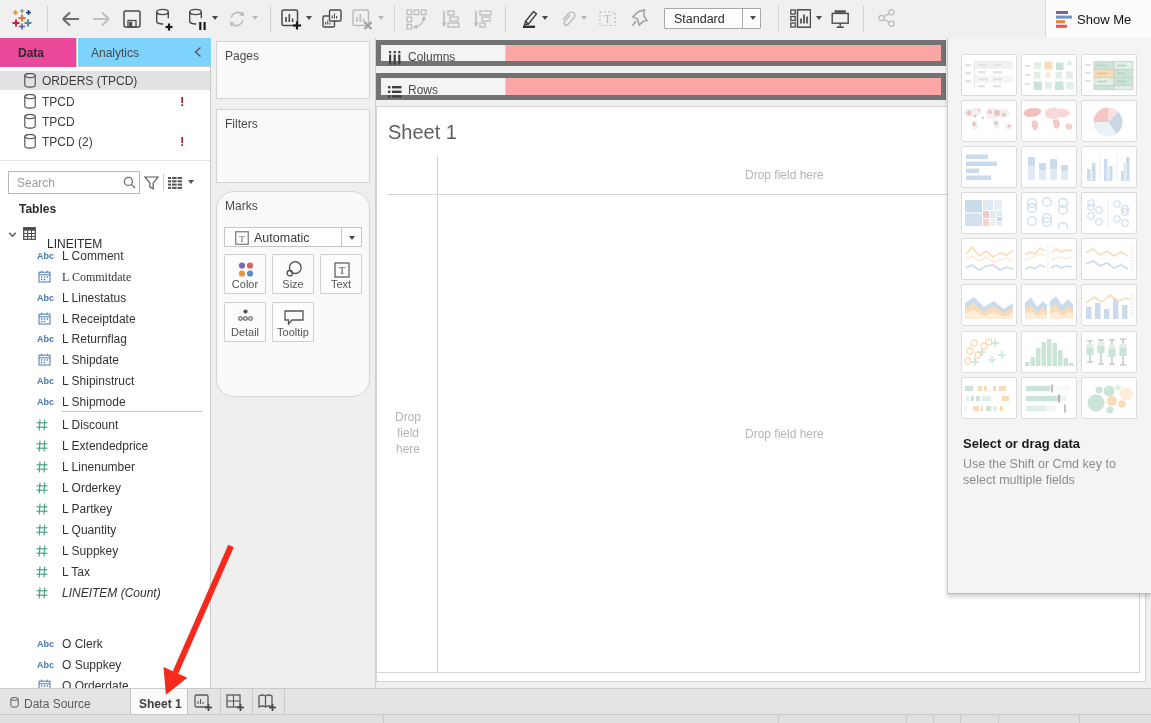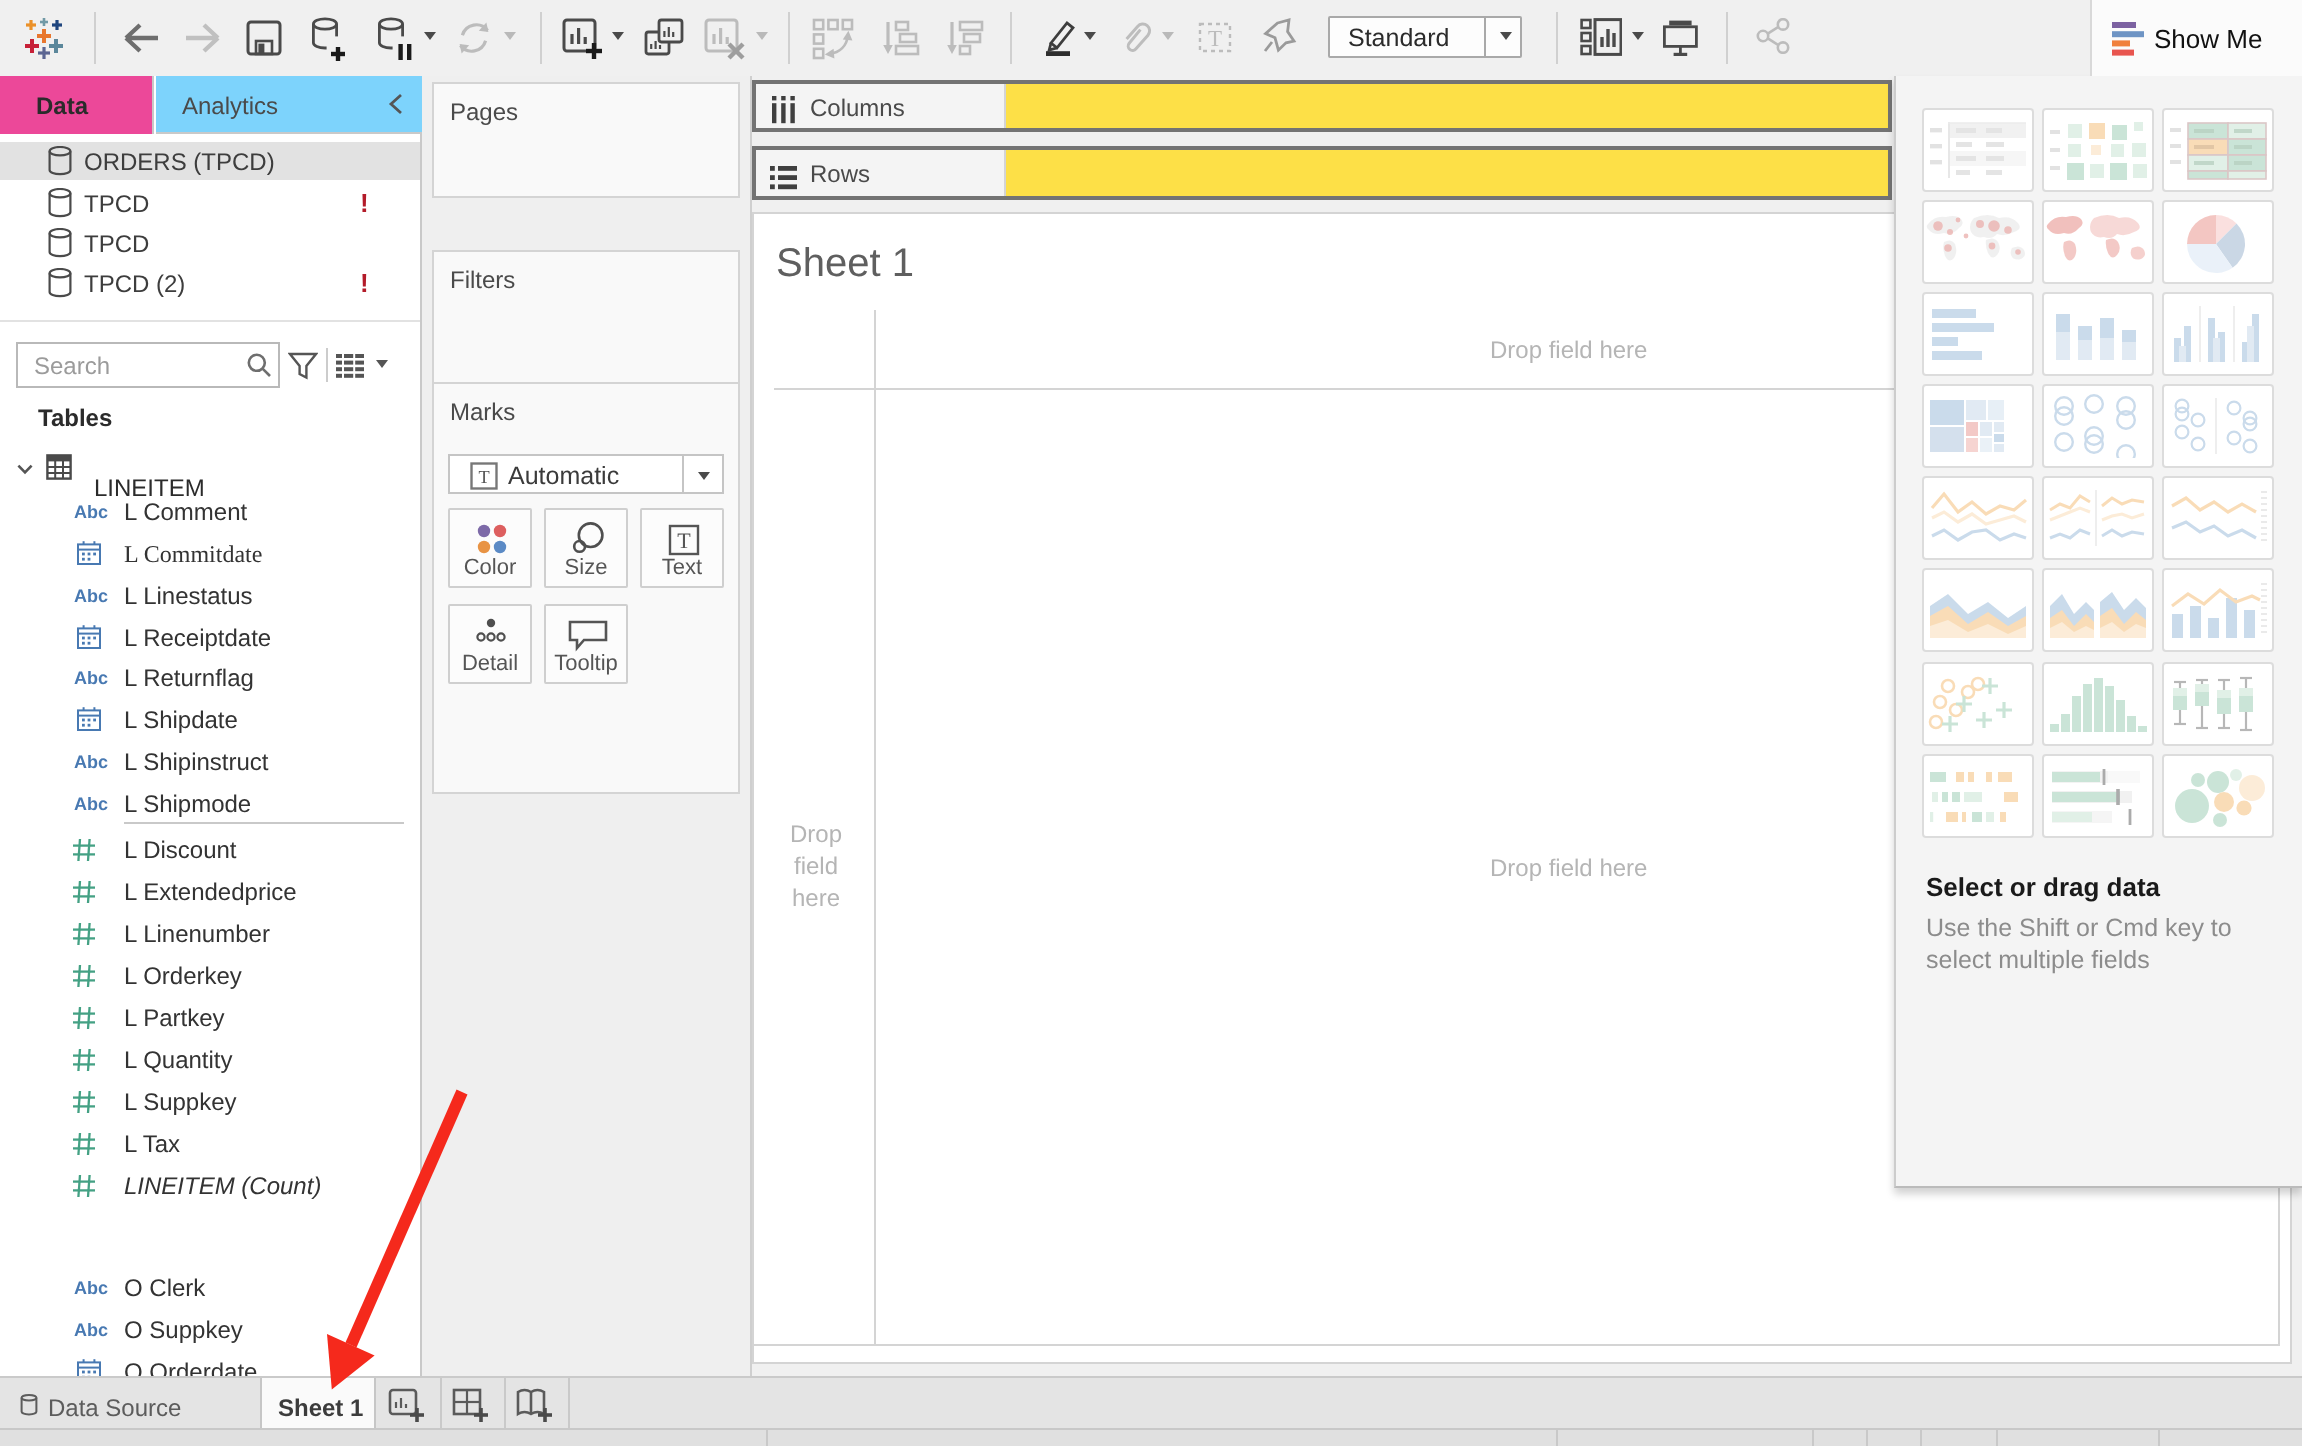--- a/index.html
+++ b/index.html
@@ -21,21 +21,21 @@
 .fieldrow { position:absolute; left:0; width:210px; height:21px; }
 .fieldrow .lbl { position:absolute; left:62px; top:4px; font-size:12px; color:#333; white-space:nowrap; }
 .fieldrow .abc { position:absolute; left:37px; top:6px; font-size:9px; font-weight:bold; color:#4879b2; }
 .grphead { position:absolute; left:0; width:210px; height:21px; }
 .grphead .nm { position:absolute; left:47px; top:3px; font-size:12px; font-weight:normal; color:#2b2b2b;margin-top:10px; }
 #midpane { left:211px; top:38px; width:165px; height:650px; background:#efefef; border-right:1px solid #cfcfcf; }
 .card { position:absolute; left:216px; width:154px; background:#f9f9f9; border:1px solid #d4d4d4; }
 .card .title { position:absolute; left:8px; top:7px; font-size:12px; color:#4a4a4a; }
 .mbtn { position:absolute; width:42px; height:40px; background:#fcfcfc; border:1px solid #cfcfcf; border-radius:1px; }
 .mbtn .cap { position:absolute; width:100%; text-align:center; bottom:3px; font-size:11px; color:#555; }
-.shelf { position:absolute; background:#fde047; border:2px solid #737373; }
+.shelf { position:absolute; background:#fca5a5; border:5px solid #737373; }
 .shelf .labelbox { position:absolute; left:0; top:0; width:125px; height:100%; background:#f4f4f4; border-right:1px solid #d4d4d4; }
 .shelf .labeltxt { position:absolute; left:27px; top:5px; font-size:12px; color:#4a4a4a; }
 #canvas { left:376px; top:106px; width:770px; height:576px; background:#fff; border:1px solid #d4d4d4; }
 .dropzone { position:absolute; font-size:12px; color:#b5b5b5; }
 #showme-btn { left:1045px; top:0; width:106px; height:38px; background:#fbfbfb; border-left:1px solid #d9d9d9; }
 #showme-panel { left:947px; top:38px; width:204px; height:556px; background:#f4f4f4; border-left:1px solid #cccccc; border-bottom:1px solid #bbbbbb; box-shadow:0 3px 4px rgba(0,0,0,0.18); }
 .thumb { position:absolute; width:56px; height:42px; background:#fff; border:1px solid #dcdcdc; border-radius:2px; }
 #tabbar { left:0; top:688px; width:1151px; height:28px; background:#e4e4e4; border-top:1px solid #cacaca; }
 #statusbar { left:0; top:714px; width:1151px; height:9px; background:#e0e0e0; border-top:1px solid #c8c8c8; }
 .bbsep { position:absolute; top:0; width:1px; height:28px; background:#c9c9c9; }
@@ -558,24 +558,24 @@
           <rect x="5.8" y="8.9" width="1.4" height="1.4"></rect>
         </g>
       </svg>
       <span class="lbl">O Orderdate</span>
     </div>
   <div id="midpane" class="abs"></div>
   <div class="abs" style="left:376px;top:38px;width:775px;height:650px;background:#f0f0f0;"></div>
   <div class="card" style="top:41px;height:58px;">
       <div class="title">Pages</div>
     </div>
-  <div class="card" style="top:125px;height:74px;">
+  <div class="card" style="top:109px;height:74px;">
       <div class="title">Filters</div>
     </div>
-  <div class="card" style="top:191px;height:206px;">
+  <div class="card" style="top:191px;height:206px;border-radius:18px;">
       <div class="title">Marks</div>
     </div>
   <div class="abs" style="left:224px;top:227px;width:138px;height:20px;background:#fff;border:1px solid #c5c5c5;">
     <svg width="14" height="14" viewBox="0 0 13 13" style="position:absolute;left:10px;top:3px;">
         <rect x="0.7" y="0.7" width="11.6" height="11.6" fill="none" stroke="#777" stroke-width="1.1"></rect>
         <text x="6.5" y="9.8" font-family="Liberation Serif, serif" font-size="8.5" fill="#555" text-anchor="middle">T</text>
       </svg>
     <span style="position:absolute;left:29px;top:3px;font-size:12.5px;color:#3b3b3b;">Automatic</span>
     <div style="position:absolute;right:19px;top:0;width:1px;height:100%;background:#c5c5c5;"></div>
     <div class="caret" style="right:6px;top:8px;"></div>

